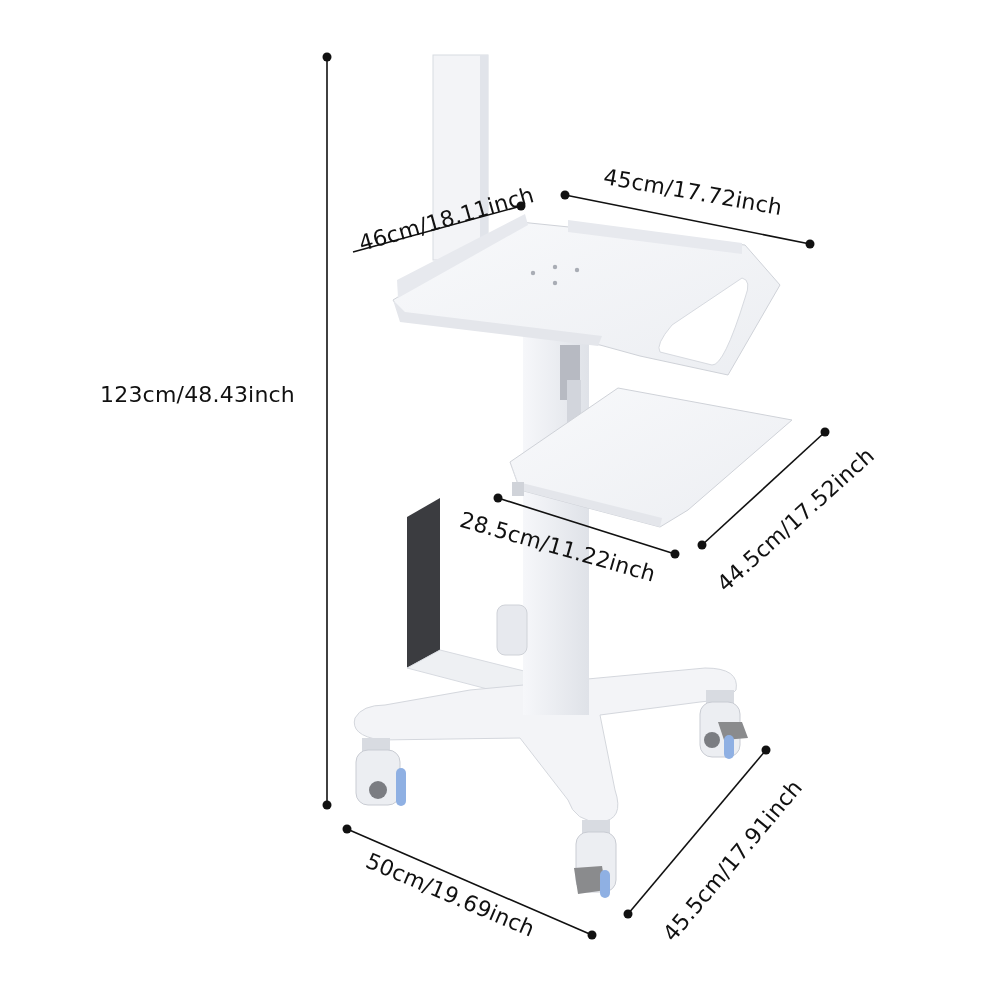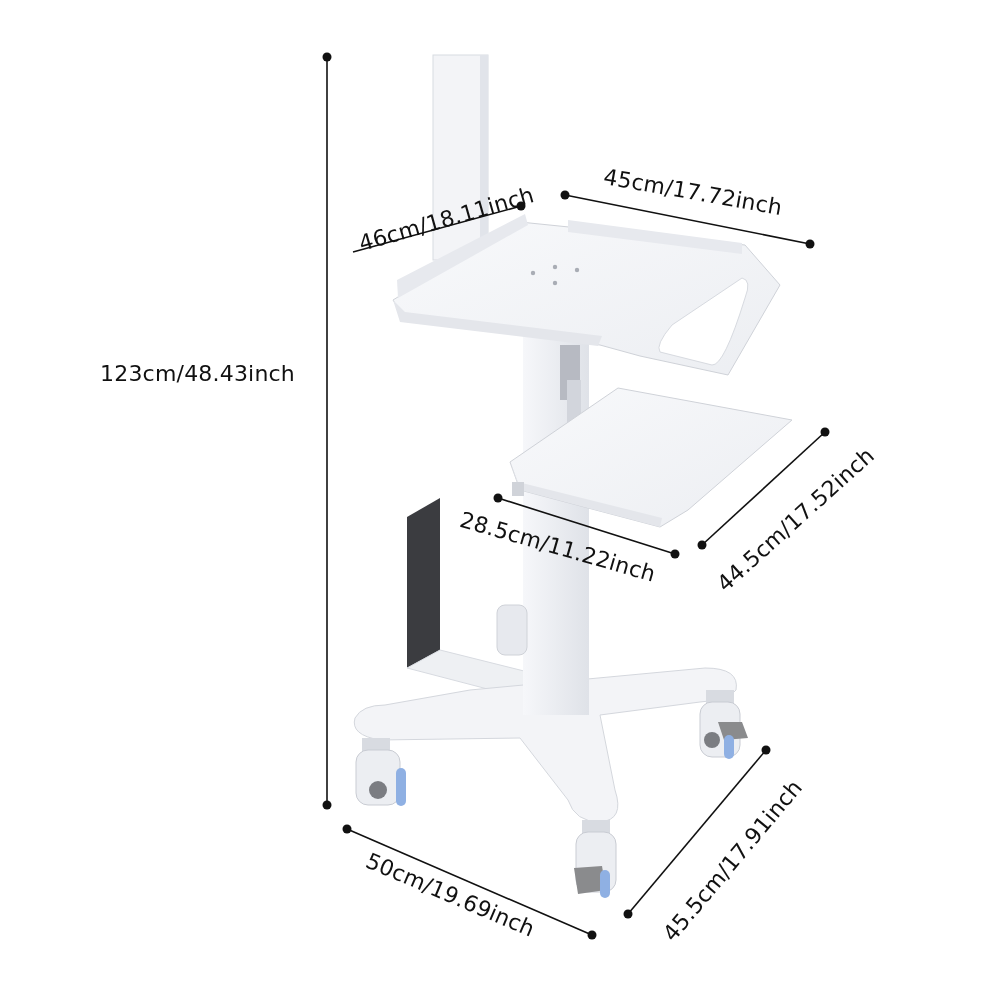--- a/index.html
+++ b/index.html
@@ -118,20 +118,20 @@
     <circle cx="592" cy="935" r="4.5" fill="#111"></circle>
   </g>
   <g>
     <line x1="628" y1="914" x2="766" y2="750" stroke="#111" stroke-width="1.6"></line>
     <circle cx="628" cy="914" r="4.5" fill="#111"></circle>
     <circle cx="766" cy="750" r="4.5" fill="#111"></circle>
   </g>
 </svg>
 
 
-<div class="lbl" style="left:100px; top:361px;text-align:right;">123cm/48.43inch</div>
+<div class="lbl" style="left:100px; top:382px;text-align:right;">123cm/48.43inch</div>
 <div class="lbl" style="left:356px; top:232px; transform:rotate(-16deg);">46cm/18.11inch</div>
 <div class="lbl" style="left:606px; top:164px; transform:rotate(10deg);">45cm/17.72inch</div>
 <div class="lbl" style="left:464px; top:507px; transform:rotate(16deg);">28.5cm/11.22inch</div>
 <div class="lbl" style="left:712px; top:578px; transform:rotate(-42deg);">44.5cm/17.52inch</div>
 <div class="lbl" style="left:372px; top:848px; transform:rotate(23deg);">50cm/19.69inch</div>
 <div class="lbl" style="left:658px; top:930px; transform:rotate(-50deg);">45.5cm/17.91inch</div>
 </div>
 
 </body></html>

